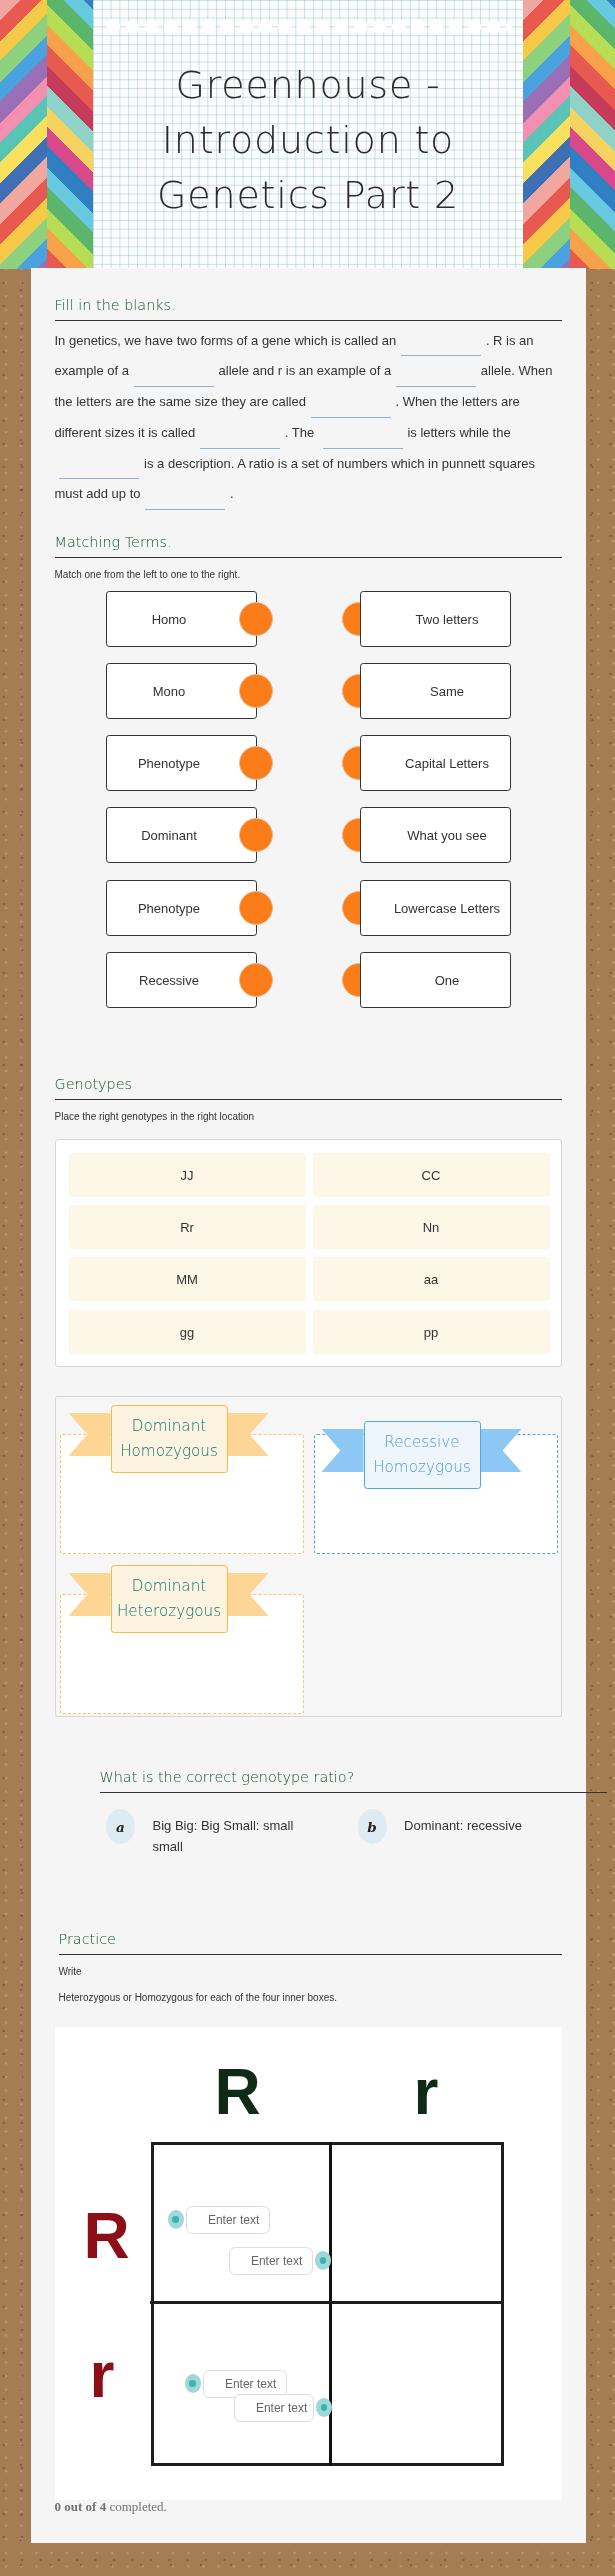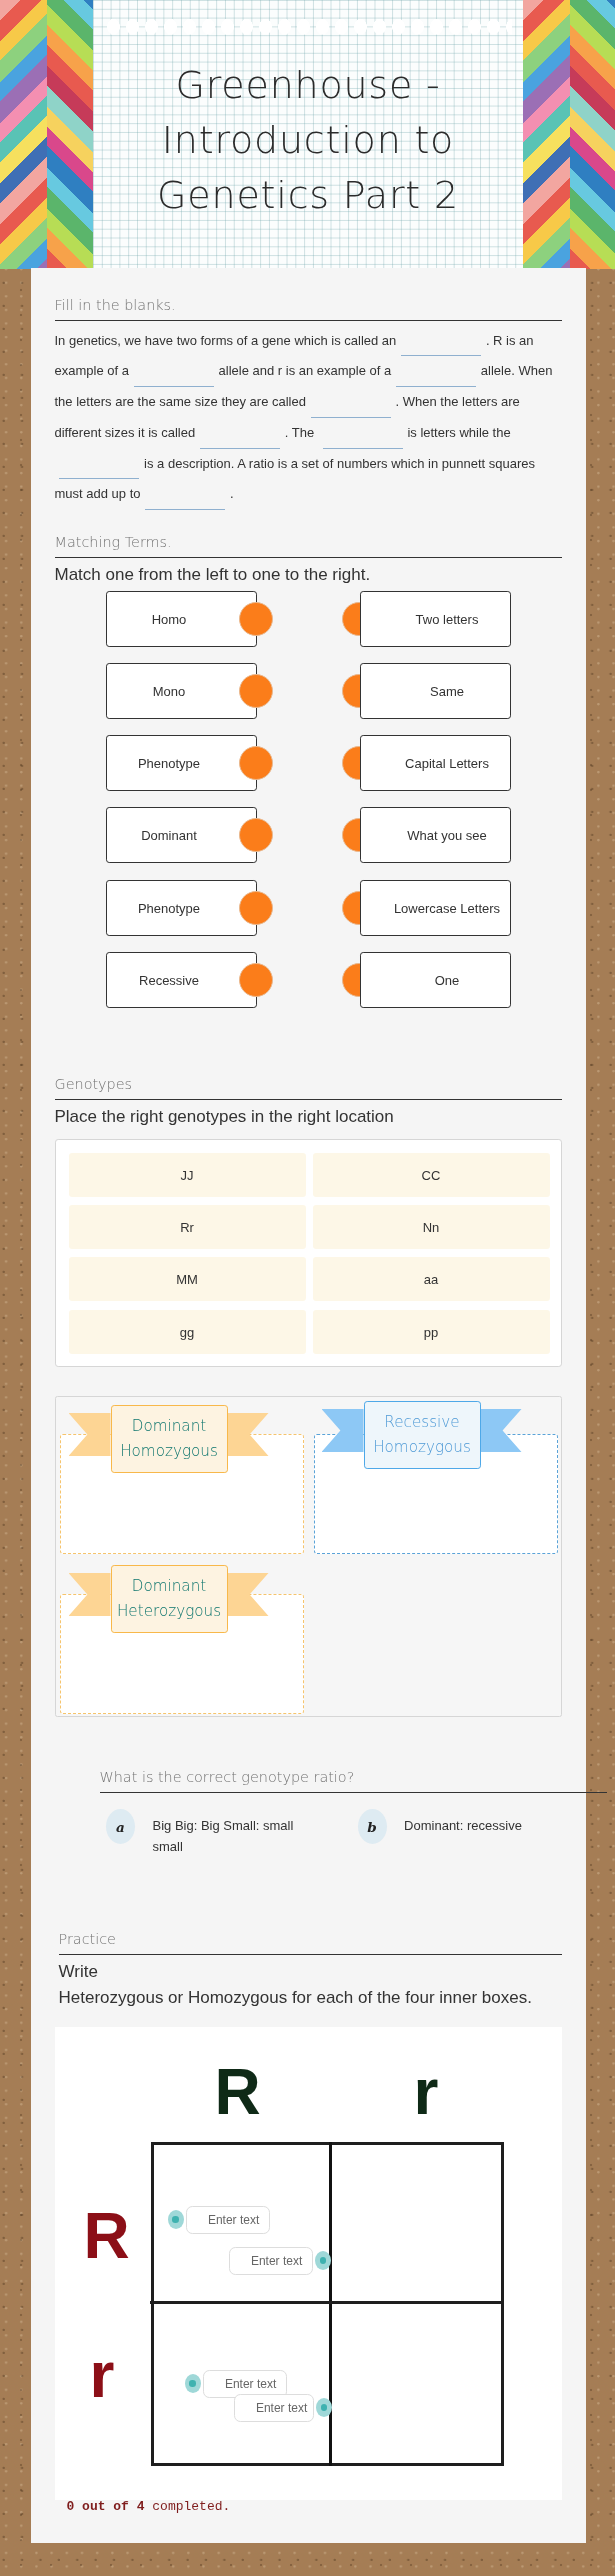--- a/index.html
+++ b/index.html
@@ -63,27 +63,27 @@
   }
 
   
   .card {
     position: absolute; left: 30.5px; top: 268px; width: 555px; height: 2275px;
     background: #f5f5f5;
   }
   .section { position: absolute; left: 24px; width: 507px; }
   .sec-title {
     font-family: "DejaVu Sans", sans-serif;
-    font-size: 14.4px; color: #737373; font-weight: 300;
+    font-size: 14.4px; color: #14532d; font-weight: 300;
     height: 32px; line-height: 32px;
     border-bottom: 1.2px solid #333;
   }
   .instr {
     font-family: "Liberation Sans", sans-serif;
-    font-size: 17px; color: #333; margin-top: 8px; line-height: 17.6px;
+    font-size: 10px; color: #333; margin-top: 8px; line-height: 17.6px;
   }
 
   
   .fib-text {
     font-family: "Liberation Sans", sans-serif;
     font-size: 13px; line-height: 29px; color: #333; margin-top: 4.8px;
   }
   .blank {
     display: inline-block; width: 80px; height: 17.6px; vertical-align: -6.4px;
     border: none; border-bottom: 1.2px solid #8fb0cf; background: transparent;
@@ -182,21 +182,21 @@
     display: flex; align-items: center; justify-content: center; flex-shrink: 0;
   }
   .pin-dot::after { content: ""; width: 6.4px; height: 6.4px; border-radius: 50%; background: #3fb2b0; }
   .pin-input {
     width: 84px; height: 28px; border: 0.8px solid #ddd; border-radius: 6.4px; background: #fff;
     font-family: "Liberation Sans", sans-serif; font-size: 12px; color: #555;
     padding-left: 21px; margin: 0 2.4px;
   }
   .pin-input::placeholder { color: #666; }
   .completed {
-    position: absolute; left: 36px; font-family: Liberation Mono, monospace; font-size: 13px; color: #7f1d1d;
+    position: absolute; left: 24px; font-family: Liberation Serif, serif; font-size: 13px; color: #737373;
   }
 </style>
 </head>
 <body>
 
 <div class="header">
   <div class="chevrons left"></div>
   <div class="paper">
     <div class="holes"></div>
   </div>
@@ -273,21 +273,21 @@
 
     <div class="bins" style="top:328px;">
       <div class="bin" style="left:4.8px; top:37px;"></div>
       <div class="ribbon" style="left:29px; top:8px;">
         <div class="tail l"></div>
         <div class="tail r"></div>
         <div class="plate">Dominant Homozygous</div>
       </div>
 
       <div class="bin blue" style="left:258px; top:37px;"></div>
-      <div class="ribbon blue" style="left:282px; top:4px;text-decoration:underline;">
+      <div class="ribbon blue" style="left:282px; top:24px;text-decoration:underline;">
         <div class="tail l"></div>
         <div class="tail r"></div>
         <div class="plate">Recessive Homozygous</div>
       </div>
 
       <div class="bin" style="left:4.8px; top:197px;"></div>
       <div class="ribbon" style="left:29px; top:168px;">
         <div class="tail l"></div>
         <div class="tail r"></div>
         <div class="plate">Dominant Heterozygous</div>

